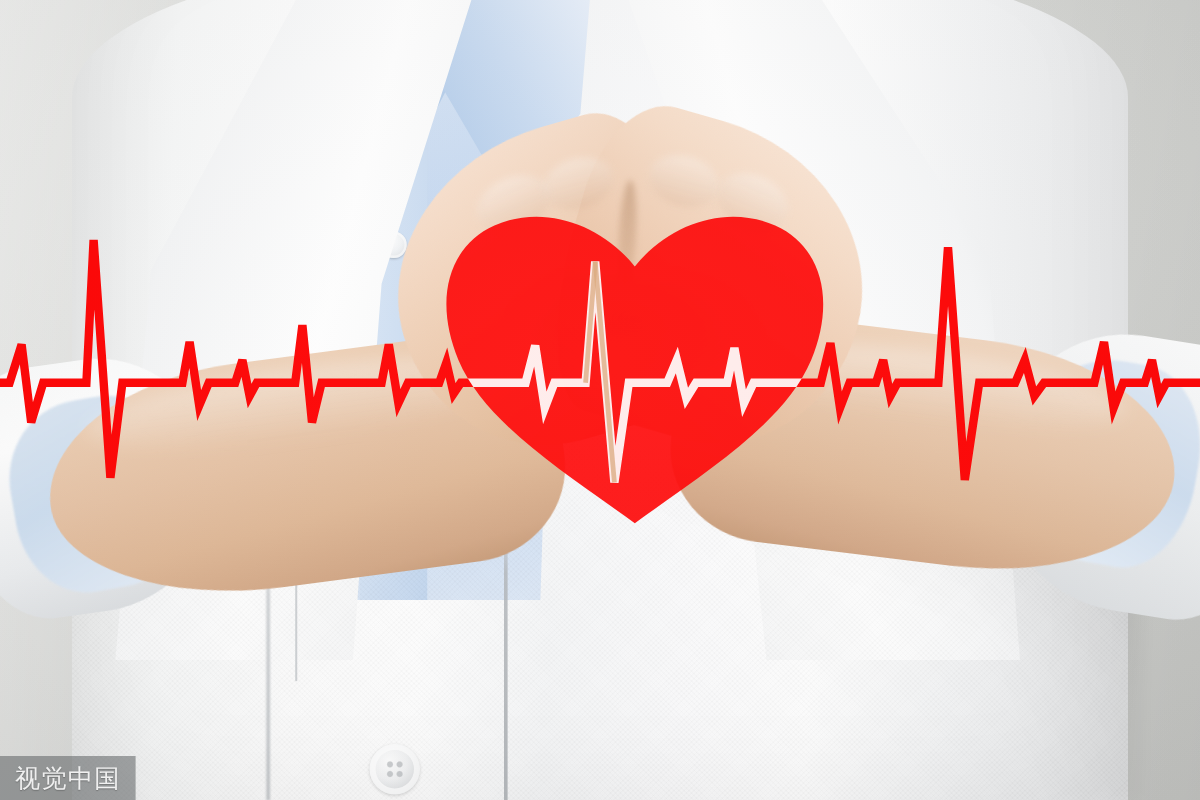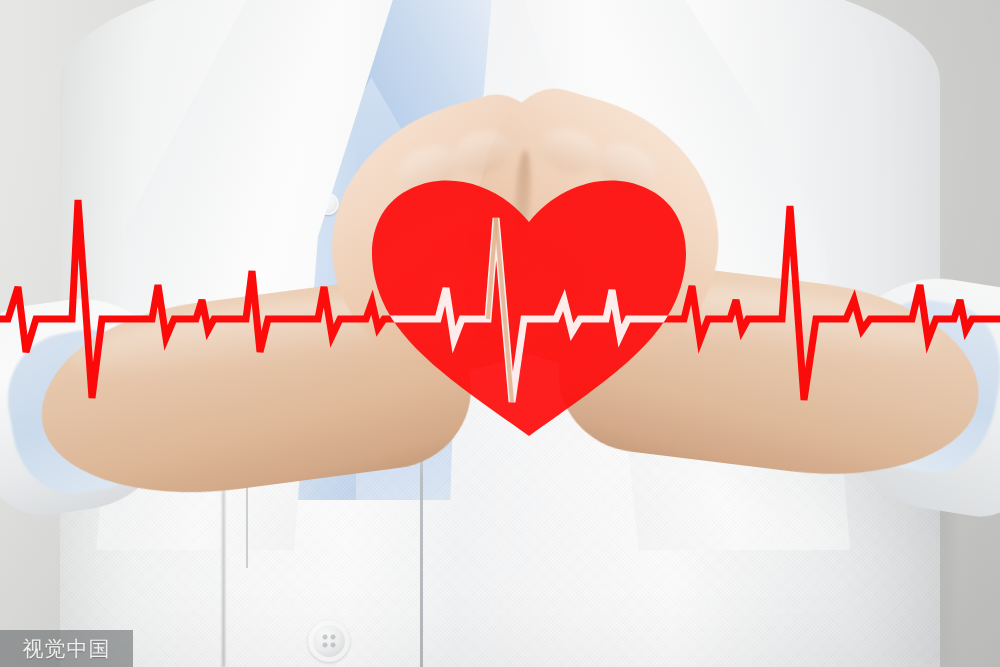--- a/index.html
+++ b/index.html
@@ -240,21 +240,21 @@
   }
 
   
   #heart-svg { left: 0; top: 0; width: 1000px; height: 667px; pointer-events: none; }
 
   
   #ecg-svg { left: 0; top: 0; width: 1000px; height: 667px; pointer-events: none; }
 
   
   #watermark-bar {
-    left: 0; top: 630px; width: 133px; height: 37px;
+    left: 0; top: 630px; width: 113px; height: 37px;
     background: rgba(92,96,99,0.55);
     display: flex; align-items: center; justify-content: center;
   }
   #watermark-text {
     color: rgba(255,255,255,0.88);
     font-family: "DejaVu Sans", "Liberation Sans", sans-serif;
     font-size: 21px;
     letter-spacing: 1px;
     white-space: nowrap;
     text-shadow: 0 1px 1px rgba(0,0,0,0.25);

